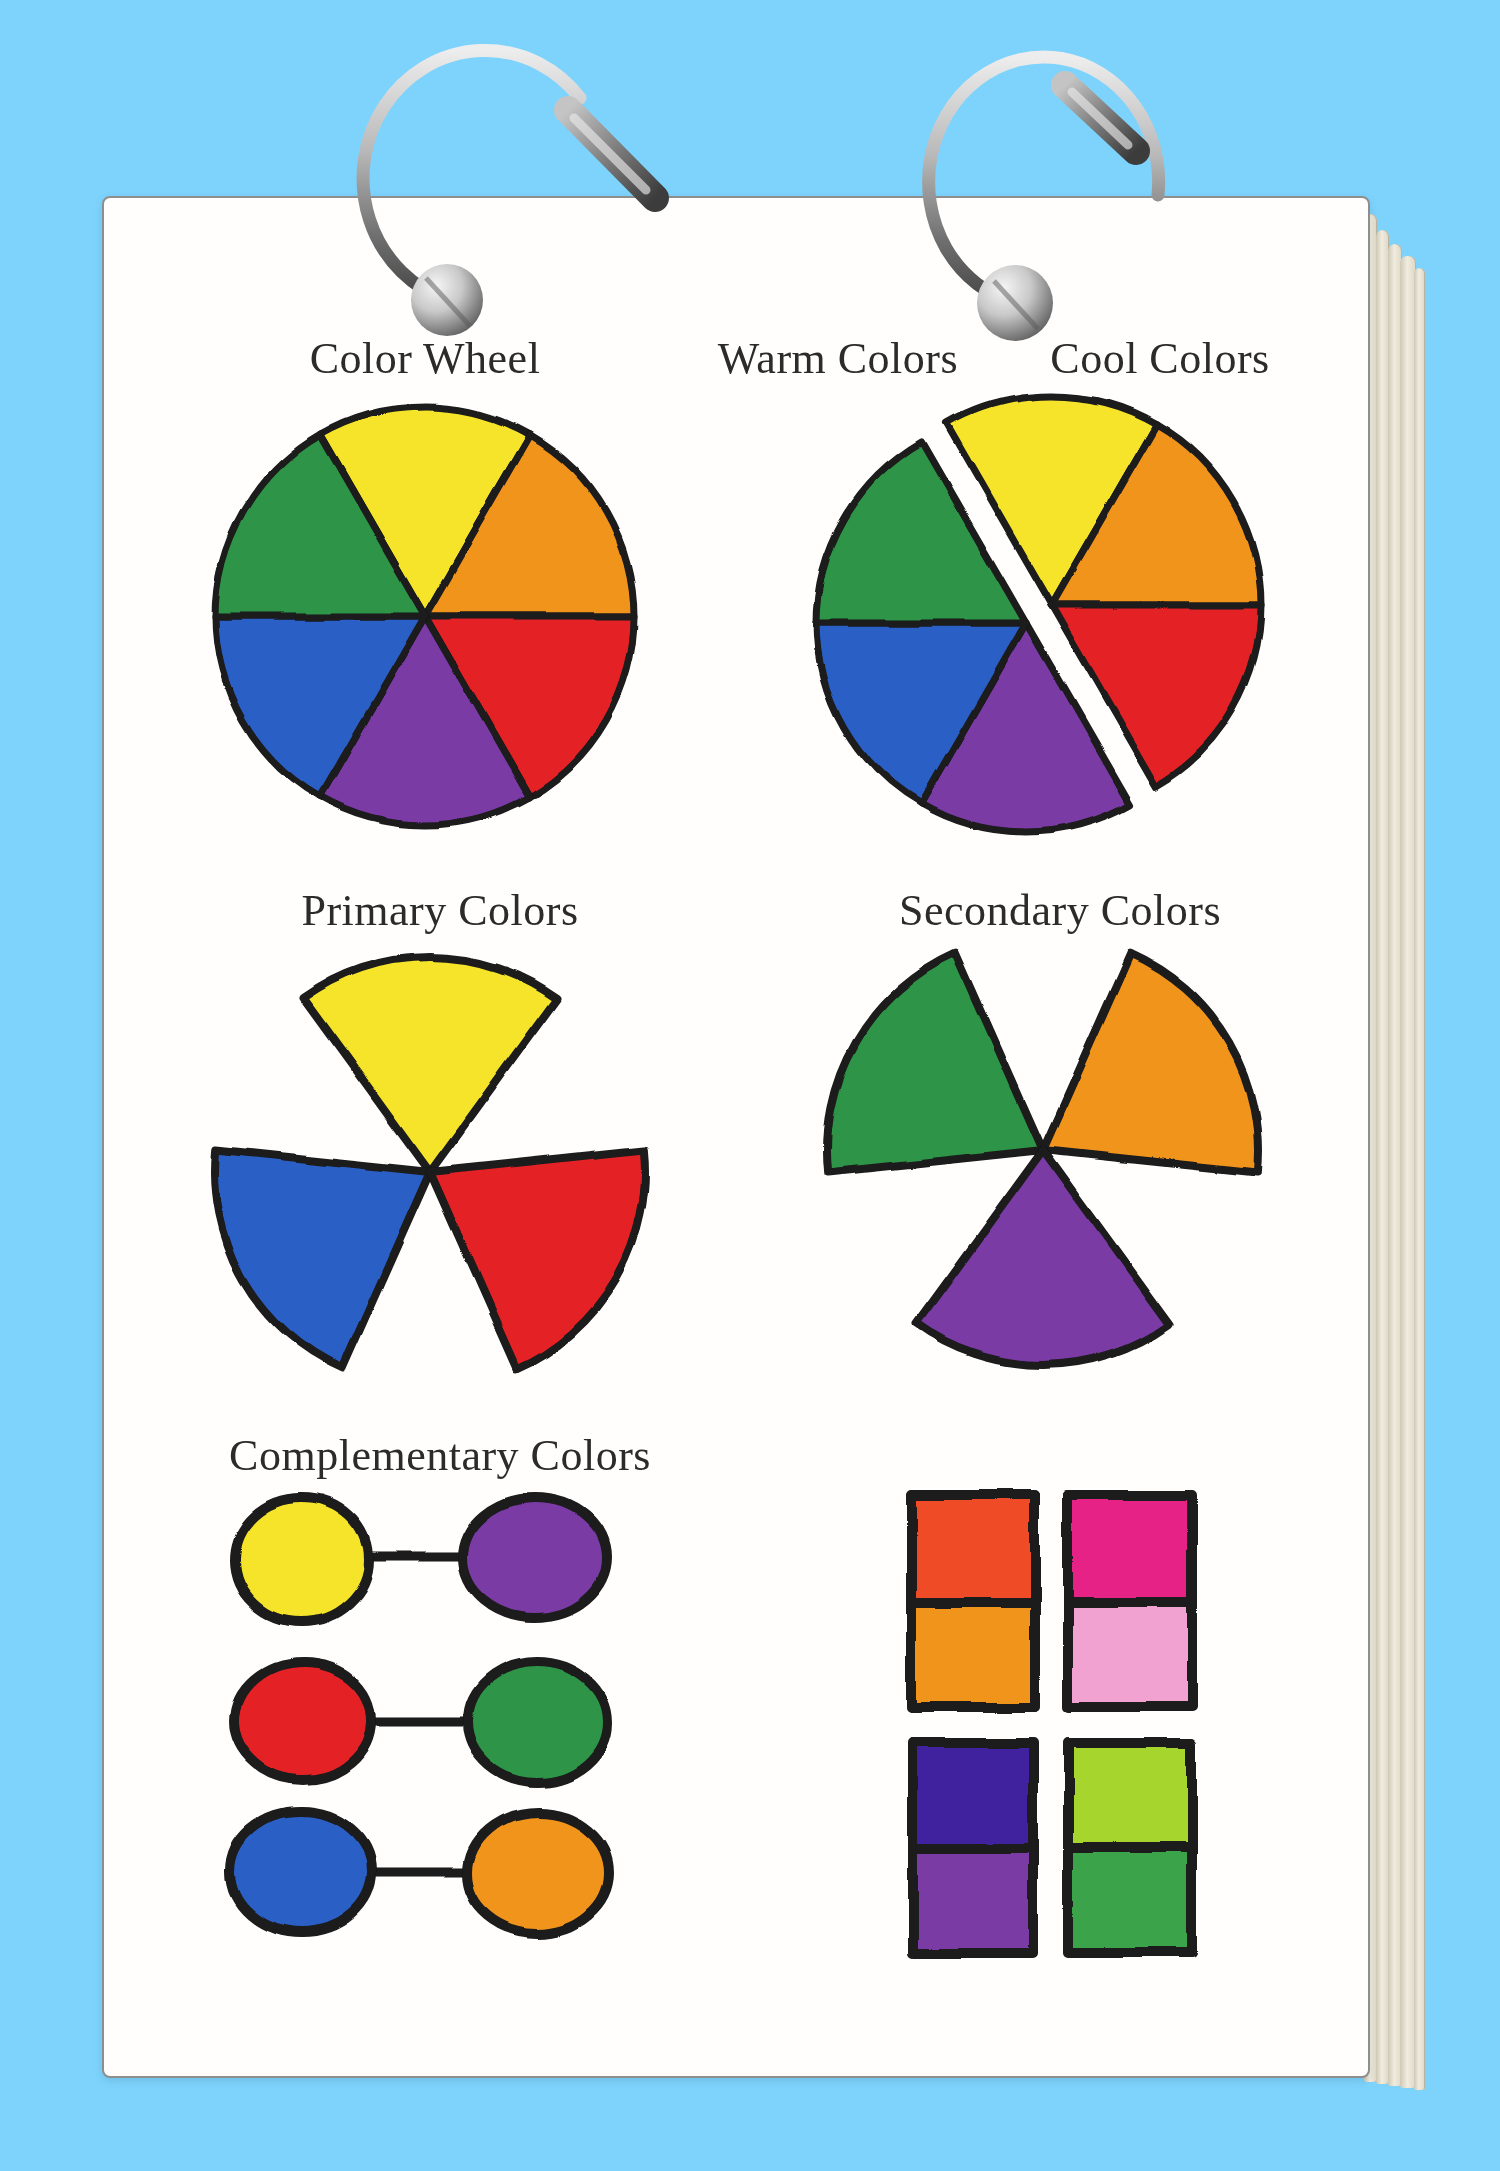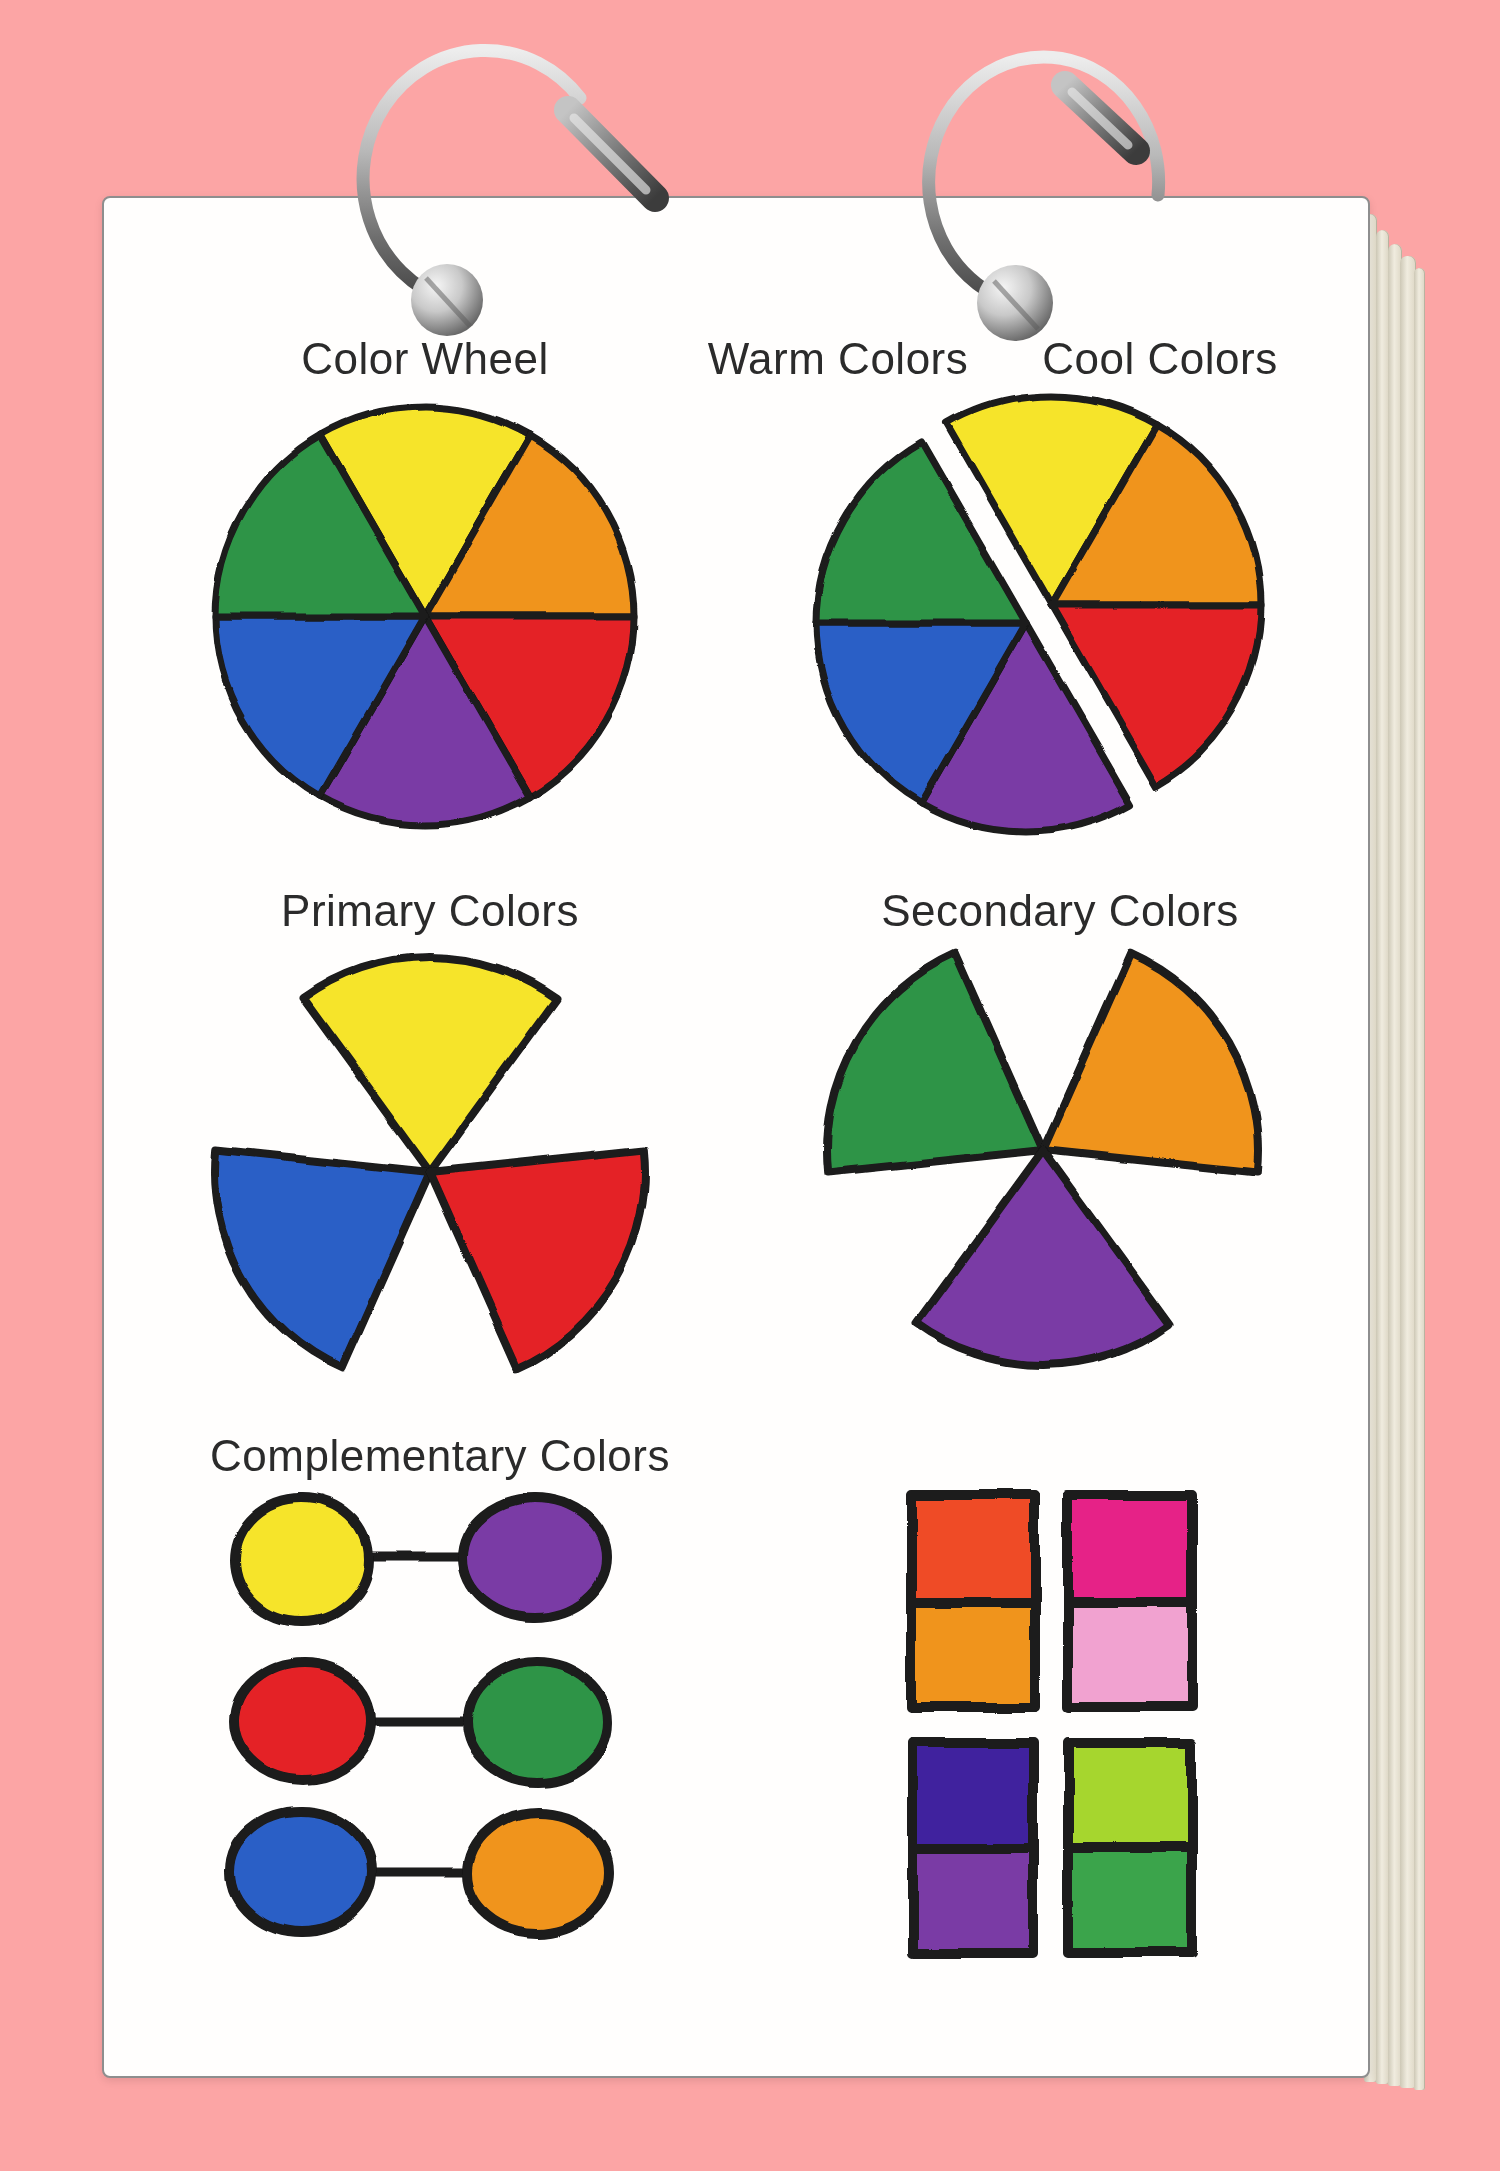--- a/index.html
+++ b/index.html
@@ -1,18 +1,18 @@
 <!DOCTYPE html>
 <html><head>
 <meta charset="utf-8">
 <style>
   html,body{margin:0;padding:0;background:#ffffff;}
   body{width:1500px;height:2171px;position:relative;overflow:hidden;
        font-family:"Liberation Sans","DejaVu Sans",sans-serif;}
-  .photo{position:absolute;inset:0;background:#fca5a5;}
+  .photo{position:absolute;inset:0;background:#7dd3fc;font-family:Liberation Serif, serif;}
 
   
   .page-edge{position:absolute;border-radius:7px 7px 3px 3px;
              background:linear-gradient(90deg,#cdc8b6 0%,#f0ecdf 45%,#dcd6c4 100%);
              box-shadow:inset -1px 0 0 #b9b3a0;}
 
   
   .card{position:absolute;left:102px;top:196px;width:1264px;height:1878px;
         background:#fffefd;border:2px solid #8e8e8e;border-radius:8px;
         box-shadow:0 3px 9px rgba(0,0,0,.10);z-index:1;}
@@ -67,21 +67,21 @@
     <div class="page-edge" style="left:1388px;top:244px;width:14px;height:1842px;"></div>
     <div class="page-edge" style="left:1400px;top:256px;width:16px;height:1832px;"></div>
     <div class="page-edge" style="left:1414px;top:268px;width:11px;height:1822px;"></div>
   </div>
 
   <div class="card"></div>
 
   <div class="title" style="left:225px;top:334px;width:400px;">Color Wheel</div>
   <div class="title" style="left:980px;top:334px;width:360px;">Cool Colors</div>
   <div class="title" style="left:658px;top:334px;width:360px;">Warm Colors</div>
-  <div class="title" style="left:230px;top:886px;width:400px;">Primary Colors</div>
+  <div class="title" style="left:240px;top:886px;width:400px;">Primary Colors</div>
   <div class="title" style="left:860px;top:886px;width:400px;">Secondary Colors</div>
   <div class="title" style="left:190px;top:1431px;width:500px;">Complementary Colors</div>
 
   <svg class="diagram" style="left:205px;top:398px;" width="440" height="440" viewBox="0 0 440 440">
     <g filter="url(#crayon)">
       <path class="sector" d="M220 218 L115.5 37 A209 209 0 0 1 324.5 37 Z" fill="#f6e42c"></path>
       <path class="sector" d="M220 218 L324.5 37 A209 209 0 0 1 429 218 Z" fill="#f0941f"></path>
       <path class="sector" d="M220 218 L429 218 A209 209 0 0 1 324.5 399 Z" fill="#e42328"></path>
       <path class="sector" d="M220 218 L324.5 399 A209 209 0 0 1 115.5 399 Z" fill="#7a3aa5"></path>
       <path class="sector" d="M220 218 L115.5 399 A209 209 0 0 1 11 218 Z" fill="#2c5fc6"></path>

